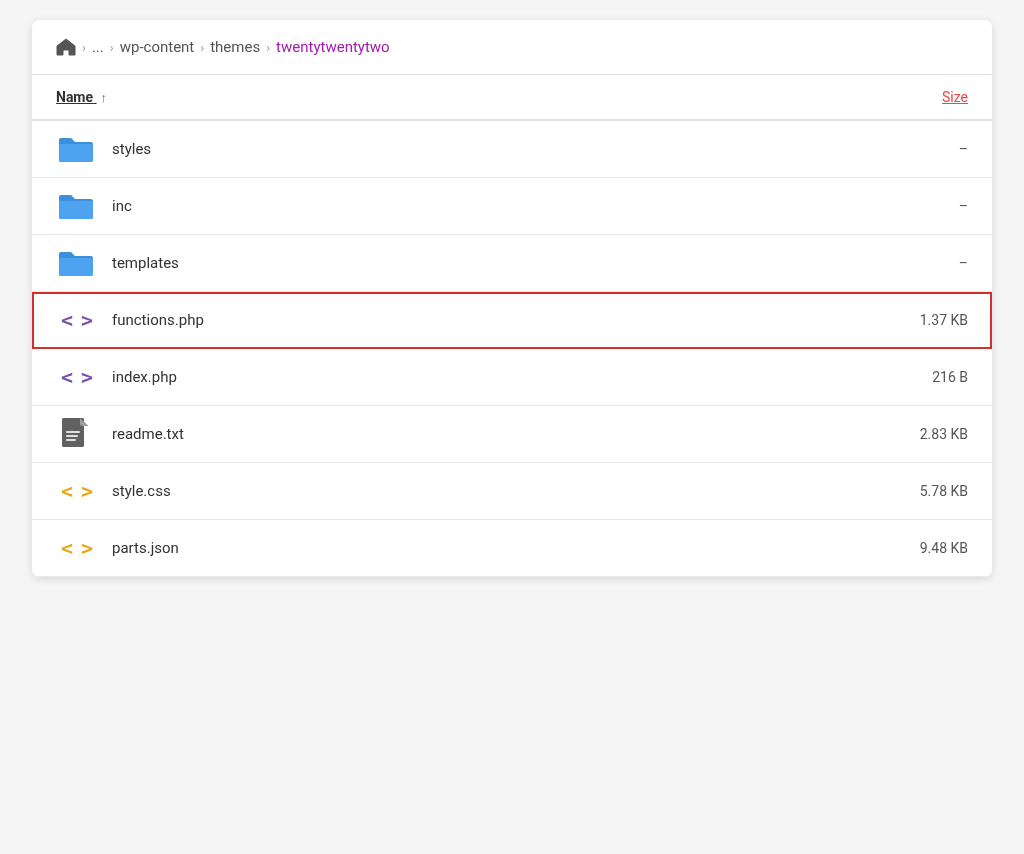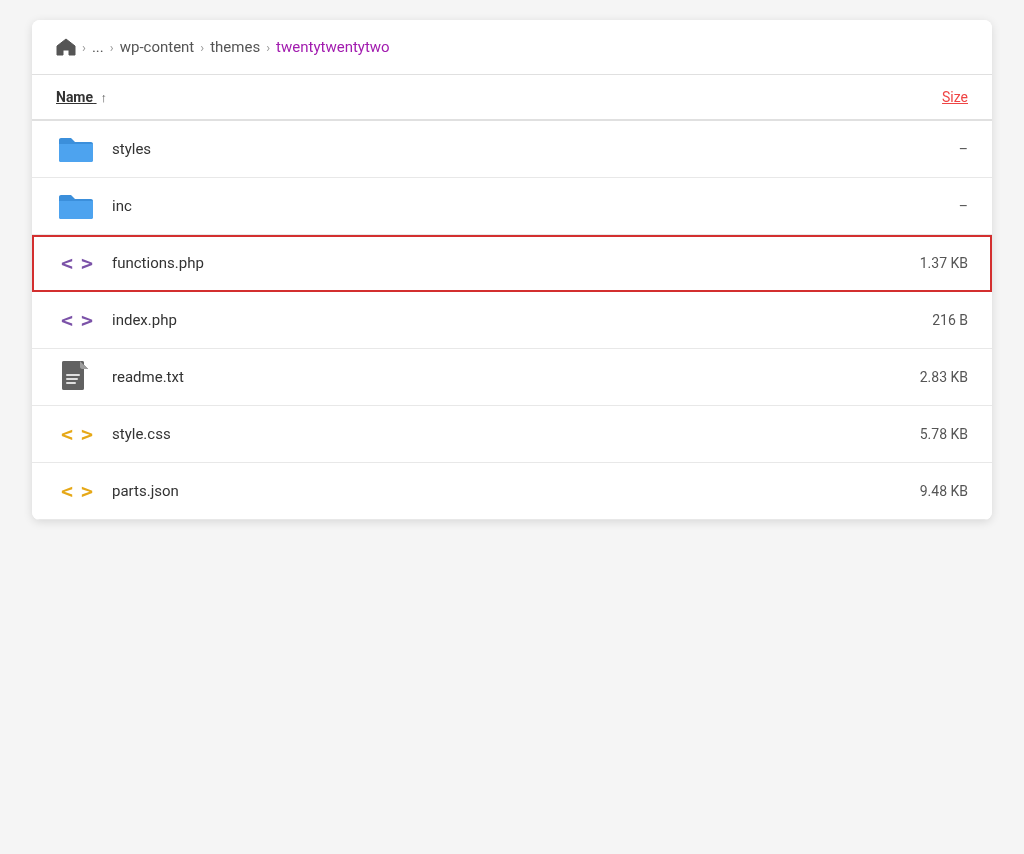--- a/index.html
+++ b/index.html
@@ -209,20 +209,34 @@
         <svg class="folder-svg" viewBox="0 0 38 30" fill="none" xmlns="http://www.w3.org/2000/svg">
           <path d="M2 6C2 4.9 2.9 4 4 4H14L18 8H34C35.1 8 36 8.9 36 10V26C36 27.1 35.1 28 34 28H4C2.9 28 2 27.1 2 26V6Z" fill="#3b8fdb"></path>
           <path d="M2 10H36V26C36 27.1 35.1 28 34 28H4C2.9 28 2 27.1 2 26V10Z" fill="#4da3ef"></path>
         </svg>
       </div>
               <span>inc</span>
             </div>
           </td>
           <td class="col-size">–</td>
         </tr>
+        <tr>
+          <td>
+            <div class="name-cell">
+      <div class="icon-folder">
+        <svg class="folder-svg" viewBox="0 0 38 30" fill="none" xmlns="http://www.w3.org/2000/svg">
+          <path d="M2 6C2 4.9 2.9 4 4 4H14L18 8H34C35.1 8 36 8.9 36 10V26C36 27.1 35.1 28 34 28H4C2.9 28 2 27.1 2 26V6Z" fill="#3b8fdb"></path>
+          <path d="M2 10H36V26C36 27.1 35.1 28 34 28H4C2.9 28 2 27.1 2 26V10Z" fill="#4da3ef"></path>
+        </svg>
+      </div>
+              <span>templates</span>
+            </div>
+          </td>
+          <td class="col-size">–</td>
+        </tr>
         <tr class="selected">
           <td>
             <div class="name-cell">
       <div class="icon-code" style="color:#7b52a8; font-size:20px; font-weight:700; letter-spacing:-2px;">
         <span style="font-family:monospace;">&lt;&nbsp;&gt;</span>
       </div>
               <span>functions.php</span>
             </div>
           </td>
           <td class="col-size">1.37 KB</td>

